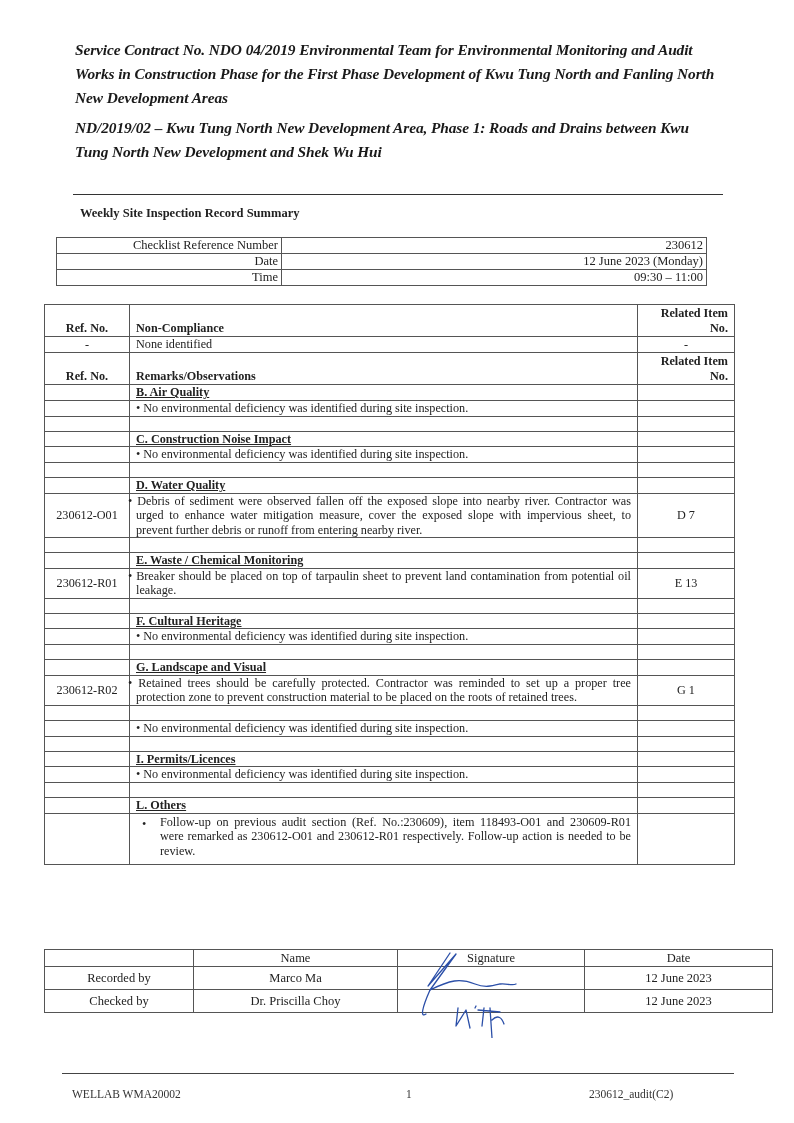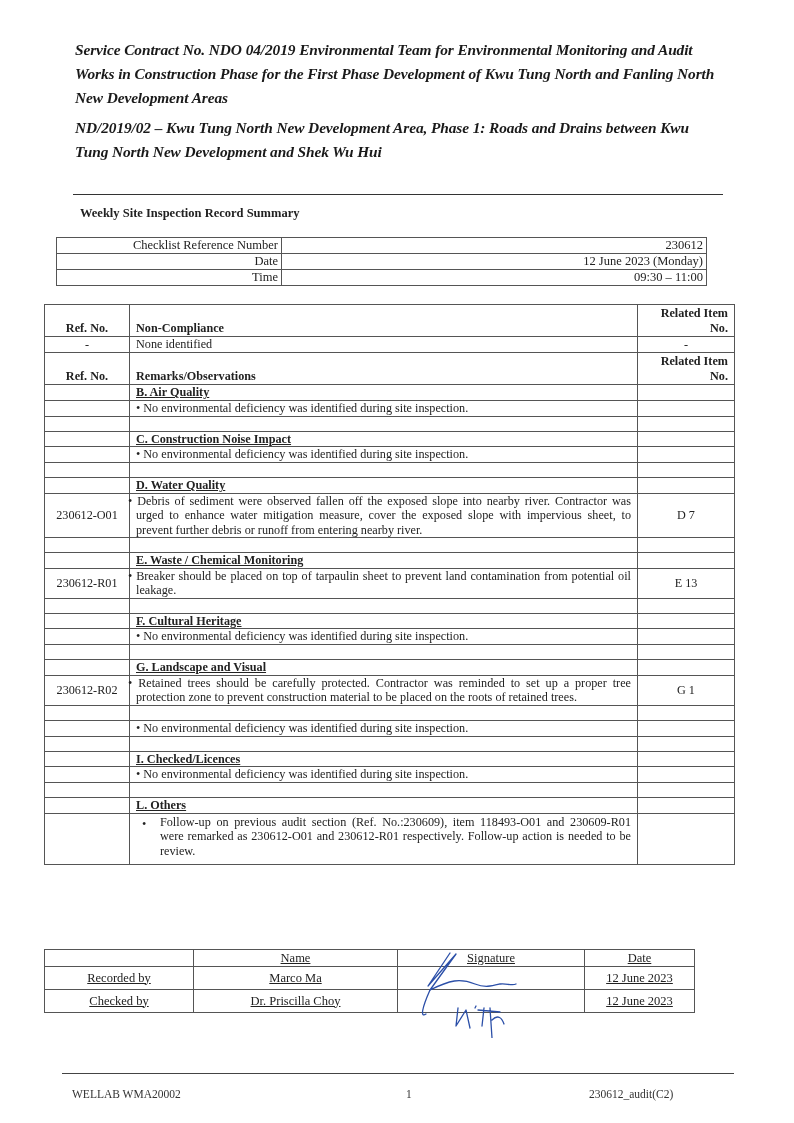--- a/index.html
+++ b/index.html
@@ -19,21 +19,21 @@
   .main-table td.rel { width: 84px; text-align: center; }
   .main-table tr.hdr td { font-weight: bold; vertical-align: bottom; height: 30px; padding-bottom: 1px; }
   .main-table tr.hdr td.rel { text-align: right; padding-right: 6px; }
   .main-table tr.cat td.desc { font-weight: bold; text-decoration: underline; }
   .main-table tr.blank td { height: 14px; }
   .main-table tr.row td { height: 15px; }
   .main-table td.just { text-align: justify; }
   .bullet-hang { padding-left: 8px; text-indent: -8px; }
   .others-cell { padding-left: 30px !important; text-indent: 0; position: relative; }
   .others-bullet { position: absolute; left: 12px; top: 3px; }
-  .sig-table { position: absolute; left: 44px; top: 949px; width: 651px; font-size: 12.5px; text-decoration: underline; }
+  .sig-table { position: absolute; left: 44px; top: 949px; width: 729px; font-size: 12.5px; }
   .sig-table td { border: 1px solid #555; text-align: center; height: 22px; padding: 0 4px; }
   .sig-table tr.h td { height: 16px; }
   .signature-svg { position: absolute; left: 420px; top: 948px; width: 150px; height: 90px; pointer-events: none; }
   .footer-rule { position: absolute; left: 62px; top: 1073px; width: 672px; border-top: 1.5px solid #444; }
   .footer { position: absolute; top: 1088px; font-size: 11.5px; color: #333; }
   .footer.left { left: 72px; }
   .footer.center { left: 406px; }
   .footer.right { left: 589px; }
 </style>
 </head>
@@ -186,21 +186,21 @@
         <td class="rel"></td>
       </tr>
   <tr class="blank">
         <td></td>
         <td></td>
         <td></td>
       </tr>
 
   <tr class="cat">
         <td class="ref"></td>
-        <td class="desc">I. Checked/Licences</td>
+        <td class="desc">I. Permits/Licences</td>
         <td class="rel"></td>
       </tr>
   <tr class="row">
         <td class="ref"></td>
         <td>• No environmental deficiency was identified during site inspection.</td>
         <td class="rel"></td>
       </tr>
   <tr class="blank">
         <td></td>
         <td></td>

